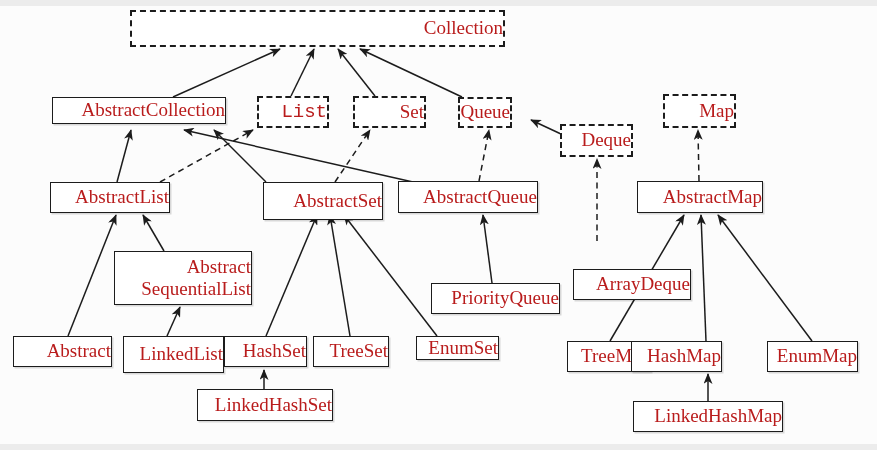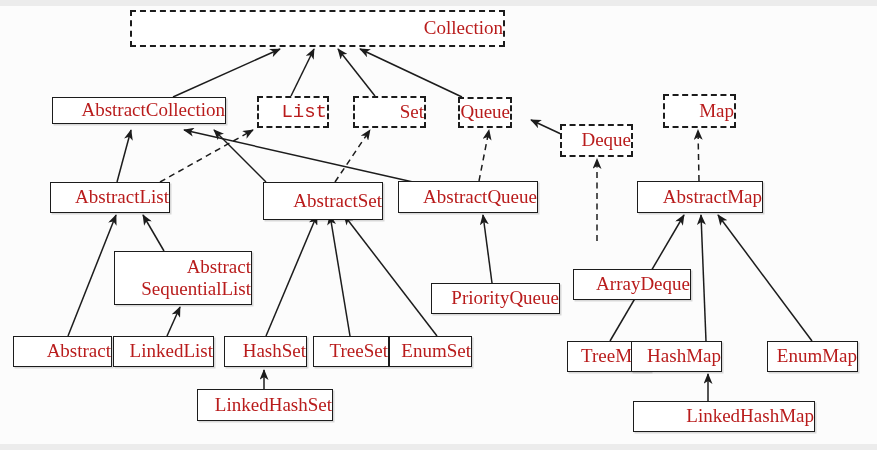--- a/index.html
+++ b/index.html
@@ -115,41 +115,41 @@
       </div>
       <div class="node solid" style="left: 573px; top: 241px; width: 118px; height: 31px; margin-top: 28px;">
         <span>ArrayDeque</span>
       </div>
       <div class="node solid" style="left: 431px; top: 283px; width: 129px; height: 31px;">
         <span>PriorityQueue</span>
       </div>
       <div class="node solid" style="left: 13px; top: 336px; width: 99px; height: 31px;">
         <span>Abstract</span>
       </div>
-      <div class="node solid" style="left: 113px; top: 336px; width: 101px; height: 31px;">
+      <div class="node solid" style="left: 123px; top: 336px; width: 101px; height: 37px;">
         <span>LinkedList</span>
       </div>
       <div class="node solid" style="left: 224px; top: 336px; width: 83px; height: 31px;">
         <span>HashSet</span>
       </div>
       <div class="node solid" style="left: 313px; top: 336px; width: 76px; height: 31px;">
         <span>TreeSet</span>
       </div>
-      <div class="node solid" style="left: 389px; top: 336px; width: 83px; height: 31px;">
+      <div class="node solid" style="left: 416px; top: 336px; width: 83px; height: 24px;">
         <span>EnumSet</span>
       </div>
       <div class="node solid" style="left: 567px; top: 341px; width: 84px; height: 31px;">
         <span>TreeMap</span>
       </div>
       <div class="node solid" style="left: 631px; top: 341px; width: 91px; height: 31px;">
         <span>HashMap</span>
       </div>
       <div class="node solid" style="left: 767px; top: 341px; width: 91px; height: 31px;">
         <span>EnumMap</span>
       </div>
       <div class="node solid" style="left: 197px; top: 389px; width: 136px; height: 32px;">
         <span>LinkedHashSet</span>
       </div>
-      <div class="node solid" style="left: 633px; top: 401px; width: 182px; height: 31px;">
+      <div class="node solid" style="left: 633px; top: 401px; width: 150px; height: 31px;">
         <span>LinkedHashMap</span>
       </div>
     </div>
 </div>
 
 </body></html>

